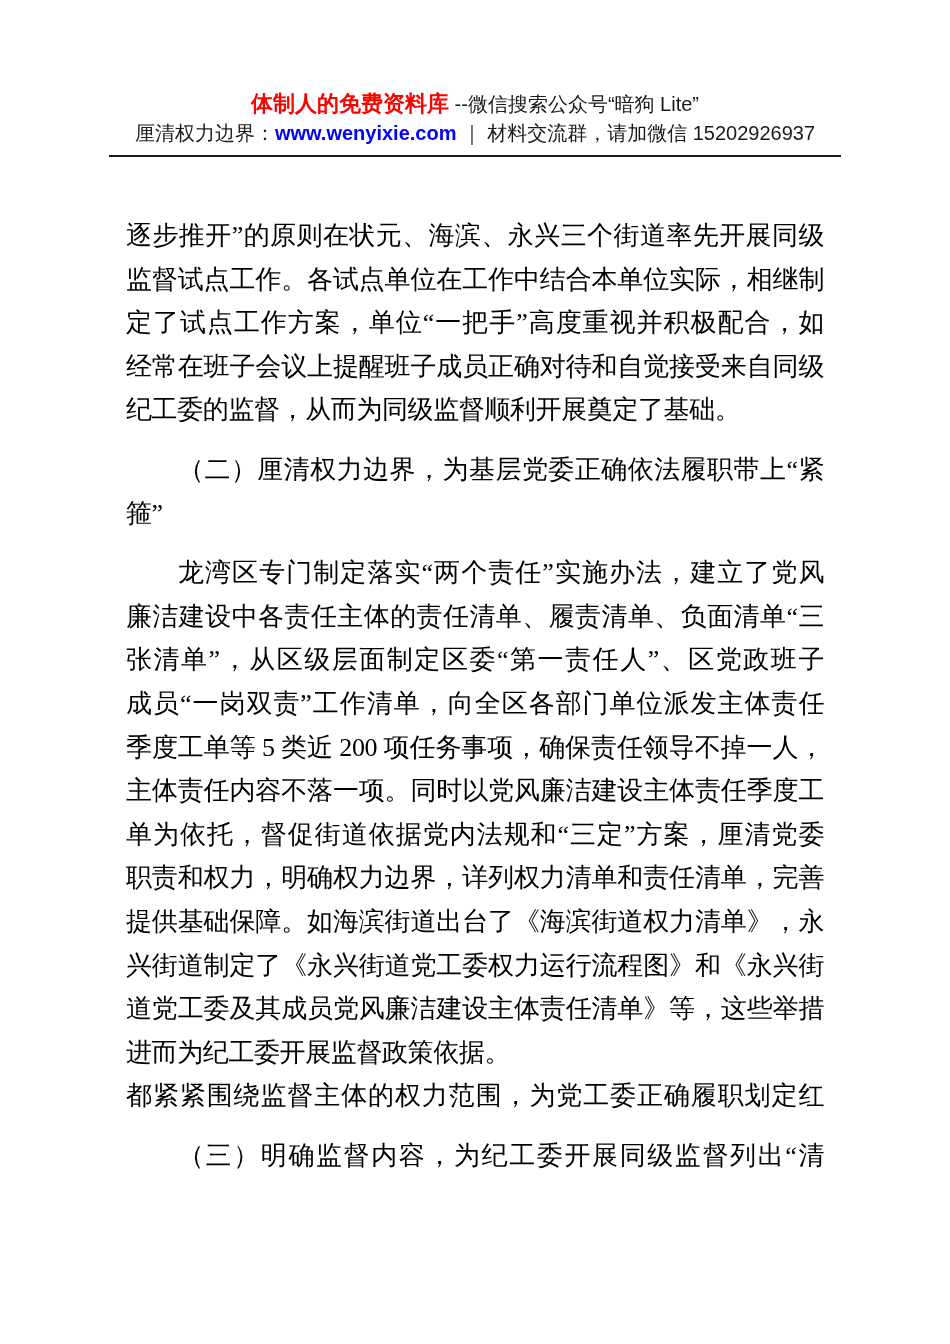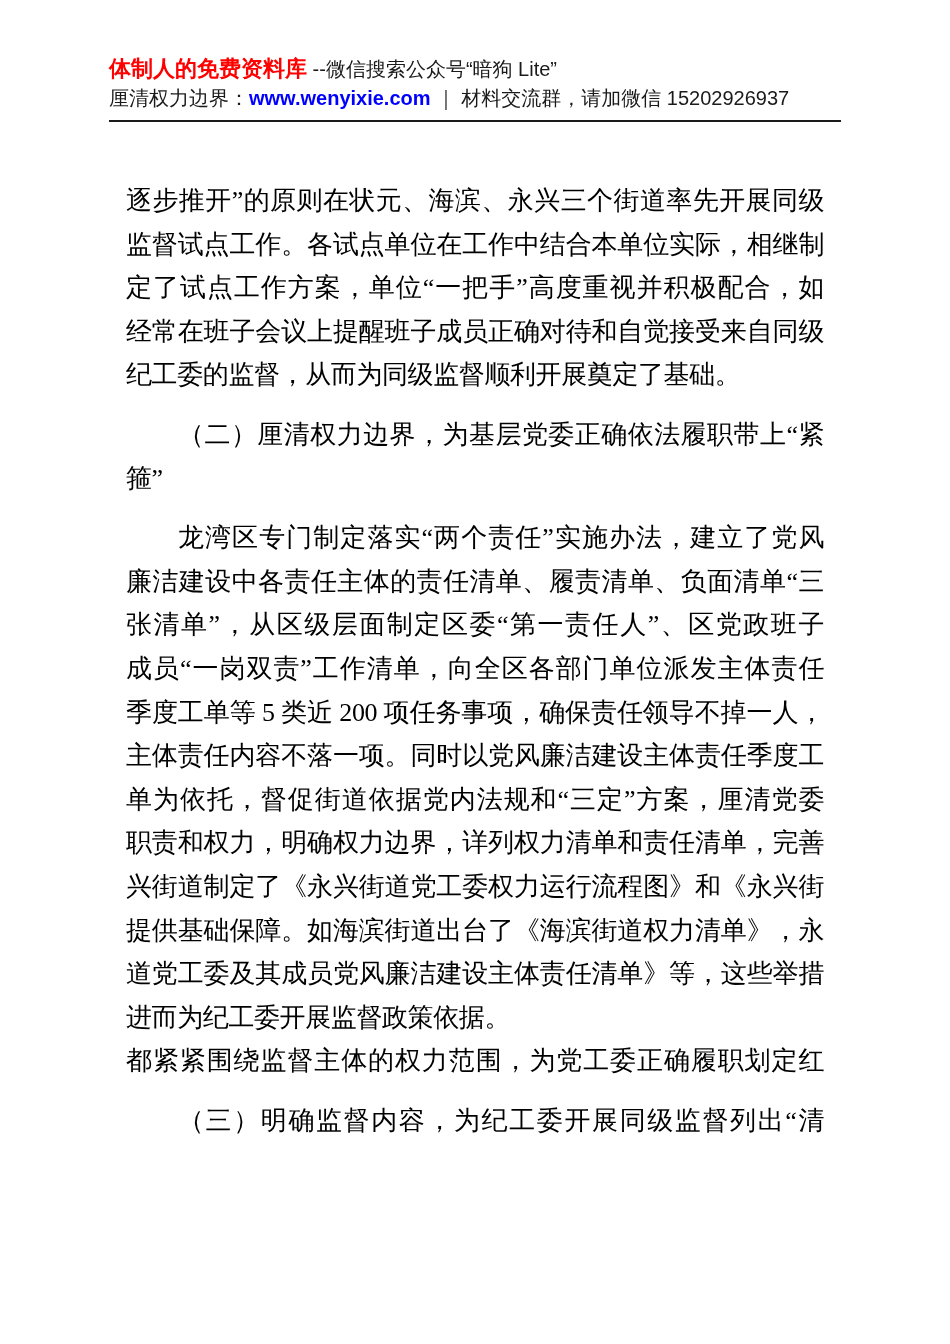--- a/index.html
+++ b/index.html
@@ -16,23 +16,24 @@
   }
   .page {
     position: absolute;
     inset: 0;
     background: #ffffff;
   }
   
   .header {
     margin-left: 109px;
     width: 732px;
-    padding-top: 54px;
+    padding-top: 89px;
     padding-bottom: 7px;
     border-bottom: 2px solid #1a1a1a;
+    text-align: center;
     font-family: "Liberation Sans", "DejaVu Sans", sans-serif;
     color: #1a1a1a;
   }
   .h-line1 {
     font-size: 20px;
     line-height: 29px;
     white-space: nowrap;
   }
   .brand {
     color: var(--brand-red, #ff0000);
@@ -101,22 +102,22 @@
       </div>
       <div class="para body indent">
         <div class="line first stretch">龙湾区专门制定落实“两个责任”实施办法，建立了党风</div>
         <div class="line stretch">廉洁建设中各责任主体的责任清单、履责清单、负面清单“三</div>
         <div class="line stretch">张清单”，从区级层面制定区委“第一责任人”、区党政班子</div>
         <div class="line stretch">成员“一岗双责”工作清单，向全区各部门单位派发主体责任</div>
         <div class="line stretch">季度工单等 5 类近 200 项任务事项，确保责任领导不掉一人，</div>
         <div class="line stretch">主体责任内容不落一项。同时以党风廉洁建设主体责任季度工</div>
         <div class="line stretch">单为依托，督促街道依据党内法规和“三定”方案，厘清党委</div>
         <div class="line stretch">职责和权力，明确权力边界，详列权力清单和责任清单，完善</div>
+        <div class="line stretch">提供基础保障。如海滨街道出台了《海滨街道权力清单》，永</div>
         <div class="line stretch">兴街道制定了《永兴街道党工委权力运行流程图》和《永兴街</div>
-        <div class="line stretch">提供基础保障。如海滨街道出台了《海滨街道权力清单》，永</div>
         <div class="line stretch">道党工委及其成员党风廉洁建设主体责任清单》等，这些举措</div>
         <div class="line">进而为纪工委开展监督政策依据。</div>
         <div class="line stretch">都紧紧围绕监督主体的权力范围，为党工委正确履职划定红线，</div>
       </div>
       <div class="para heading indent">
         <div class="line first stretch">（三）明确监督内容，为纪工委开展同级监督列出“清</div>
       </div>
     </div>
 
 </div>

